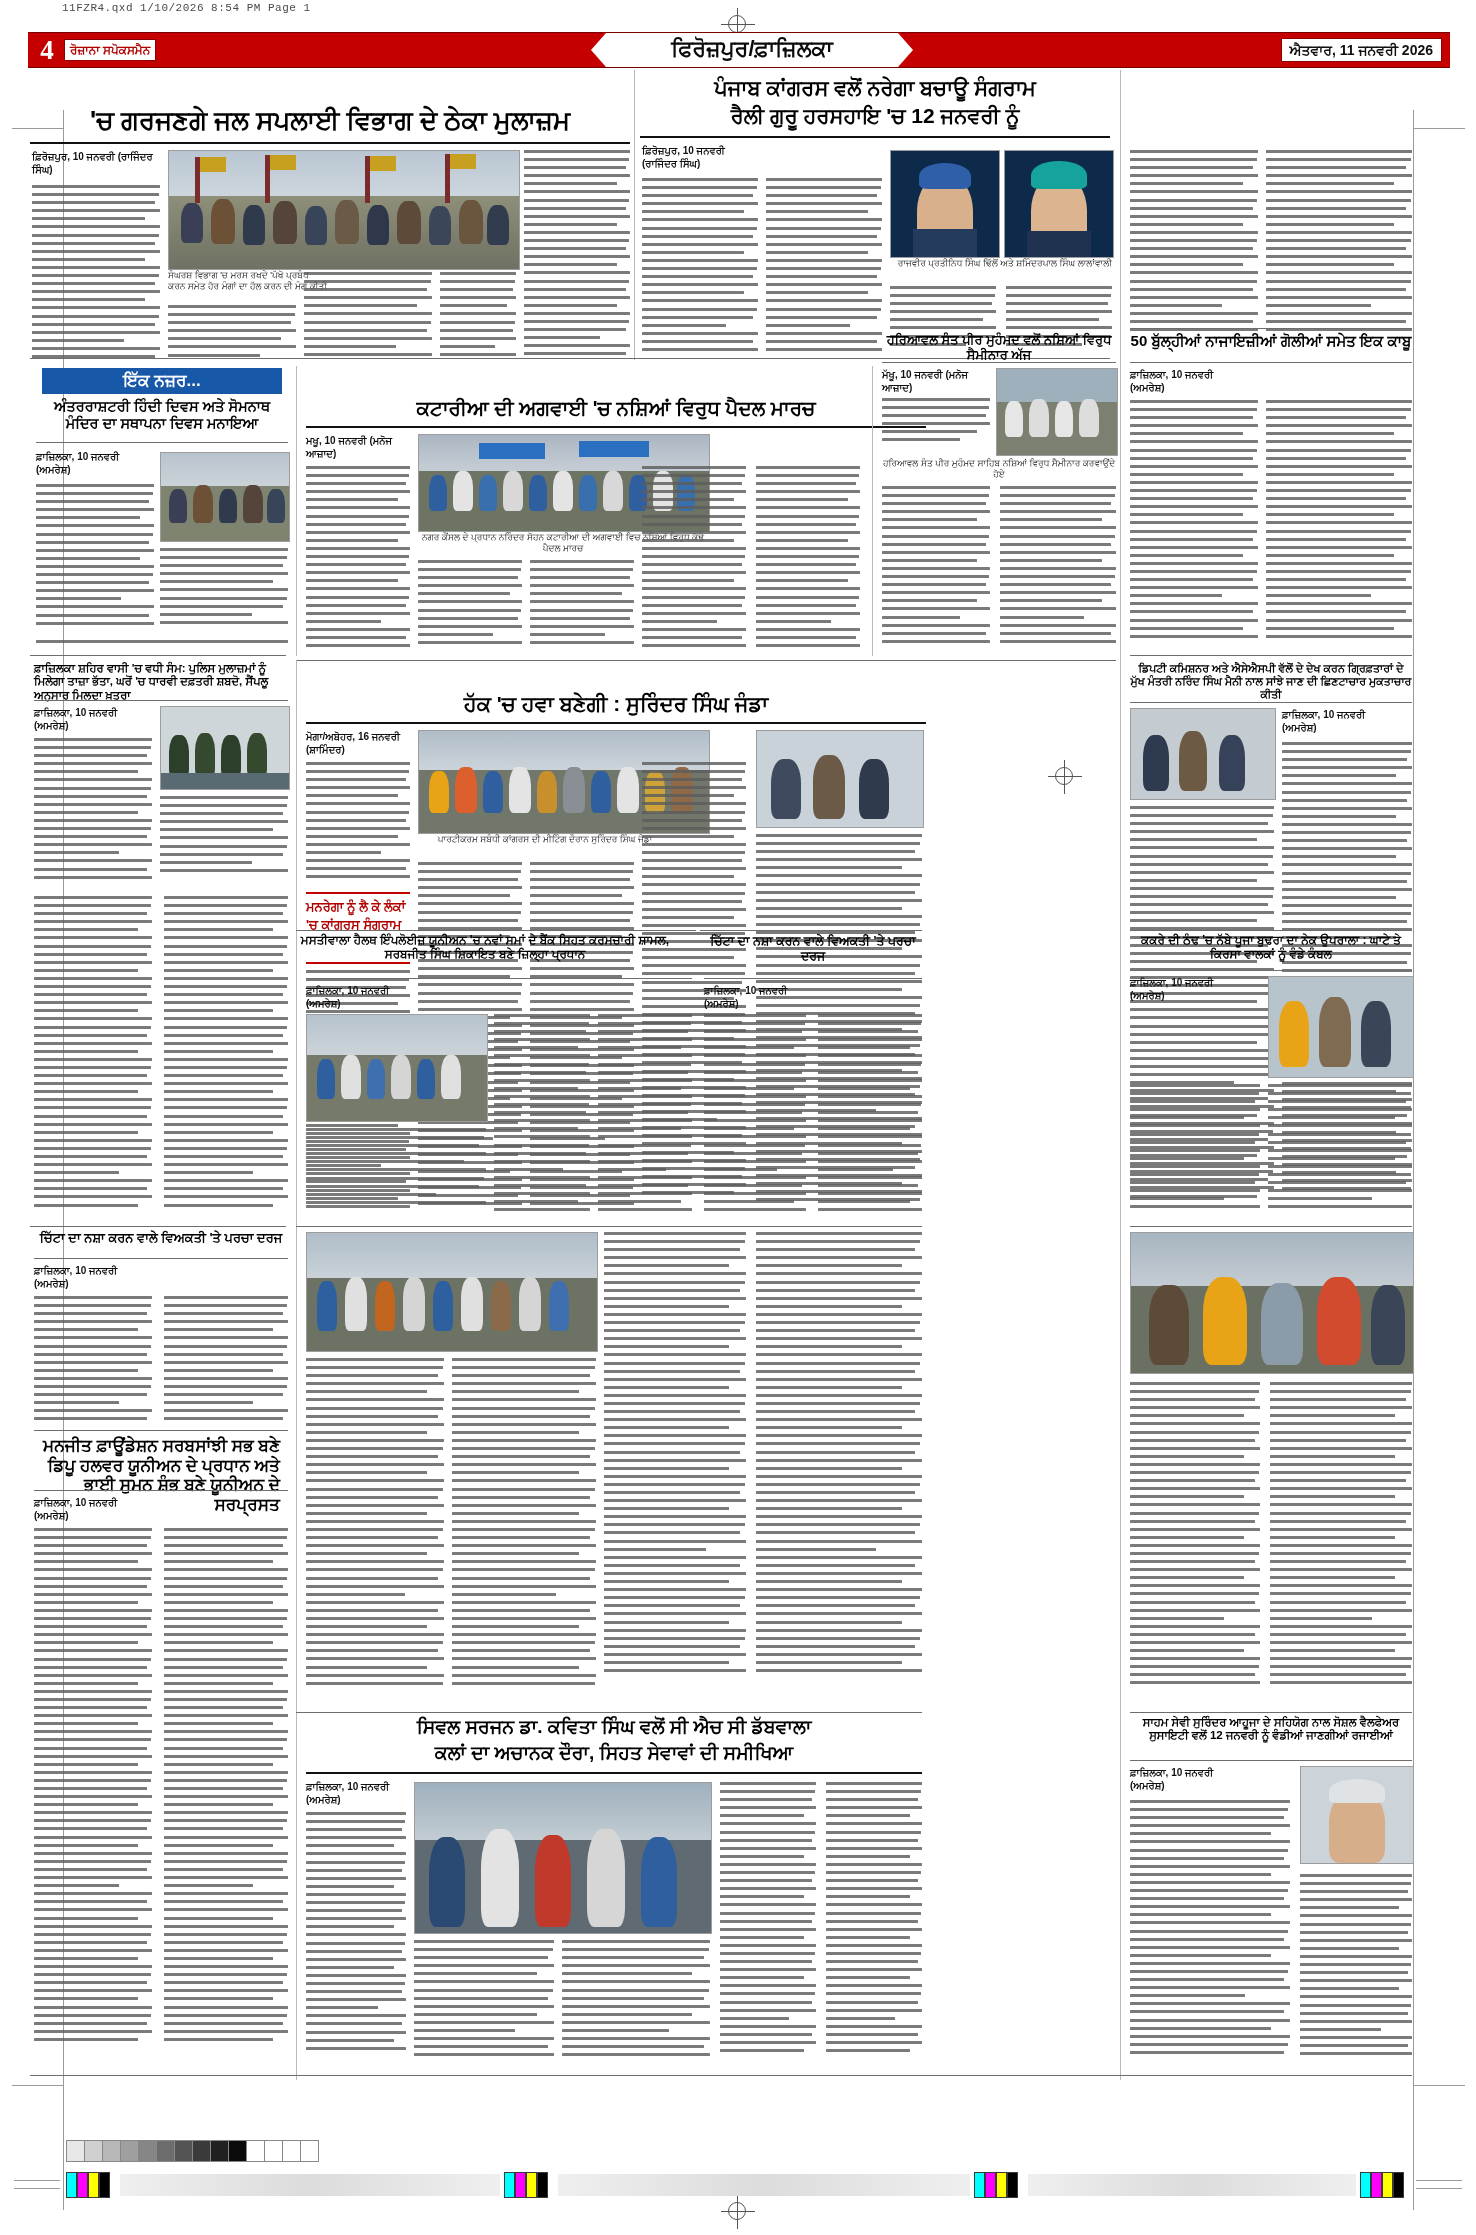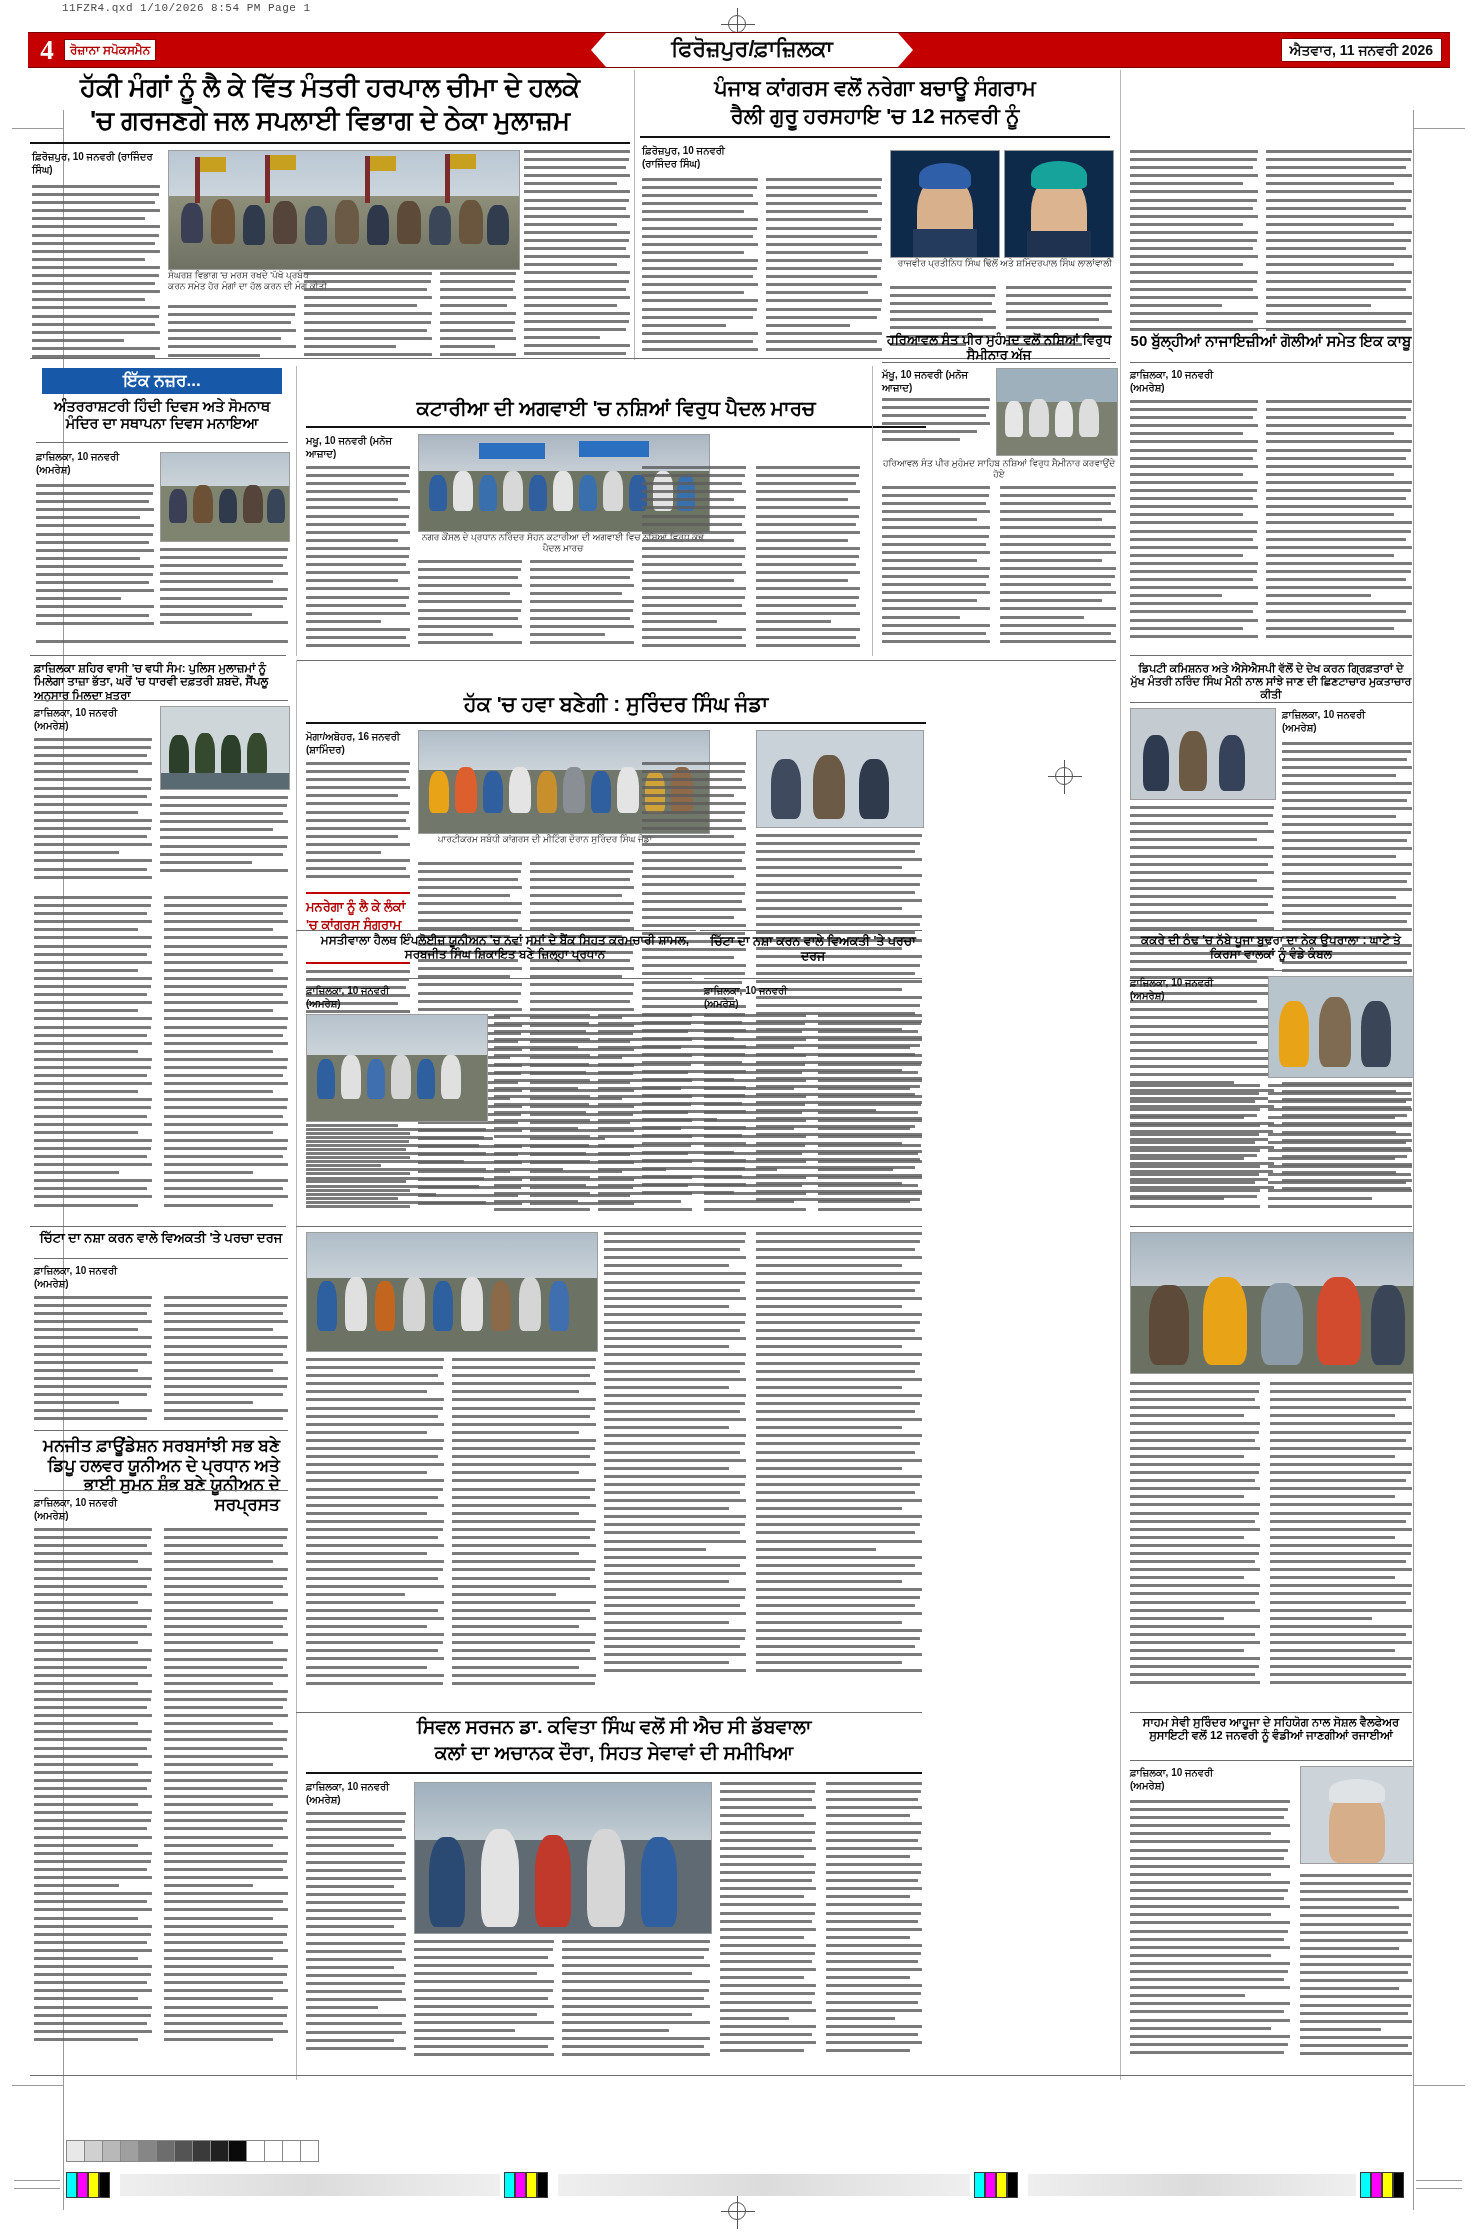--- a/index.html
+++ b/index.html
@@ -95,21 +95,20 @@
         <span>ਰੋਜ਼ਾਨਾ ਸਪੋਕਸਮੈਨ</span>
       </div>
     <div class="mh-center">
         <b>ਫਿਰੋਜ਼ਪੁਰ/ਫ਼ਾਜ਼ਿਲਕਾ</b>
       </div>
     <div class="mh-date">
         <span>ਐਤਵਾਰ, 11 ਜਨਵਰੀ 2026</span>
       </div>
   </div>
 
-  <div class="hl" style="position:absolute;left:30px;top:72px;width:600px;font-size:26px;text-align:center;">ਹੱਕੀ ਮੰਗਾਂ ਨੂੰ ਲੈ ਕੇ ਵਿੱਤ ਮੰਤਰੀ ਹਰਪਾਲ ਚੀਮਾ ਦੇ ਹਲਕੇ</div>
   <div class="hl" style="position:absolute;left:30px;top:105px;width:600px;font-size:26px;text-align:center;">'ਚ ਗਰਜਣਗੇ ਜਲ ਸਪਲਾਈ ਵਿਭਾਗ ਦੇ ਠੇਕਾ ਮੁਲਾਜ਼ਮ</div>
 
   <div class="hl" style="position:absolute;left:640px;top:76px;width:470px;font-size:21px;text-align:center;">ਪੰਜਾਬ ਕਾਂਗਰਸ ਵਲੋਂ ਨਰੇਗਾ ਬਚਾਊ ਸੰਗਰਾਮ</div>
   <div class="hl" style="position:absolute;left:640px;top:104px;width:470px;font-size:21px;text-align:center;">ਰੈਲੀ ਗੁਰੂ ਹਰਸਹਾਇ 'ਚ 12 ਜਨਵਰੀ ਨੂੰ</div>
 
   <div class="hrule2" style="left:30px;top:142px;width:600px;"></div>
   <div class="hrule2" style="left:640px;top:136px;width:470px;"></div>
   <div class="vrule" style="left:634px;top:70px;height:290px;"></div>
 
   <div class="lbl" style="left:32px;top:150px;width:130px;line-height:1.3;">ਫ਼ਿਰੋਜ਼ਪੁਰ, 10 ਜਨਵਰੀ (ਰਾਜਿੰਦਰ ਸਿੰਘ)</div>
@@ -1269,21 +1268,21 @@
         <div class="ln s3"></div>
         <div class="ln s1"></div>
         <div class="ln s6"></div>
         <div class="ln s2"></div>
         <div class="ln s1"></div>
         <div class="ln s3"></div>
       </div>
   </div>
 
   <div class="hrule" style="left:296px;top:930px;width:400px;"></div>
-  <div class="hl" style="position:absolute;left:312px;top:934px;width:386px;font-size:12px;text-align:center;">ਮਸਤੀਵਾਲਾ ਹੈਲਥ ਇੰਪਲੋਈਜ਼ ਯੂਨੀਅਨ 'ਚ ਨਵਾਂ ਸਮਾਂ ਦੇ ਬੈਂਕ ਸਿਹਤ ਕਰਮਚਾਰੀ ਸ਼ਾਮਲ, ਸਰਬਜੀਤ ਸਿੰਘ ਸ਼ਿਕਾਇਤ ਬਣੇ ਜ਼ਿਲ੍ਹਾ ਪ੍ਰਧਾਨ</div>
+  <div class="hl" style="position:absolute;left:292px;top:934px;width:386px;font-size:12px;text-align:center;">ਮਸਤੀਵਾਲਾ ਹੈਲਥ ਇੰਪਲੋਈਜ਼ ਯੂਨੀਅਨ 'ਚ ਨਵਾਂ ਸਮਾਂ ਦੇ ਬੈਂਕ ਸਿਹਤ ਕਰਮਚਾਰੀ ਸ਼ਾਮਲ, ਸਰਬਜੀਤ ਸਿੰਘ ਸ਼ਿਕਾਇਤ ਬਣੇ ਜ਼ਿਲ੍ਹਾ ਪ੍ਰਧਾਨ</div>
   <div class="hrule" style="left:306px;top:978px;width:386px;"></div>
 
   <div class="hrule" style="left:700px;top:930px;width:222px;"></div>
   <div class="hl" style="position:absolute;left:704px;top:934px;width:218px;font-size:12.5px;text-align:center;">ਚਿੱਟਾ ਦਾ ਨਸ਼ਾ ਕਰਨ ਵਾਲੇ ਵਿਅਕਤੀ 'ਤੇ ਪਰਚਾ ਦਰਜ</div>
   <div class="hrule" style="left:704px;top:978px;width:218px;"></div>
 
   <div class="hrule" style="left:1130px;top:930px;width:282px;"></div>
   <div class="hl" style="position:absolute;left:1130px;top:934px;width:282px;font-size:12px;text-align:center;">ਕਕਰੇ ਦੀ ਠੰਢ 'ਚ ਨੱਬੇ ਪੂਜਾ ਬੁਢਰਾ ਦਾ ਨੇਕ ਉਪਰਾਲਾ : ਘਾਟੇ ਤੇ ਕਿਰਸਾ ਵਾਲਕਾਂ ਨੂੰ ਵੰਡੇ ਕੰਬਲ</div>
   <div class="hrule" style="left:1130px;top:970px;width:282px;"></div>
   <div class="lbl" style="left:1130px;top:976px;width:118px;line-height:1.3;">ਫ਼ਾਜ਼ਿਲਕਾ, 10 ਜਨਵਰੀ (ਅਮਰੇਸ਼)</div>

